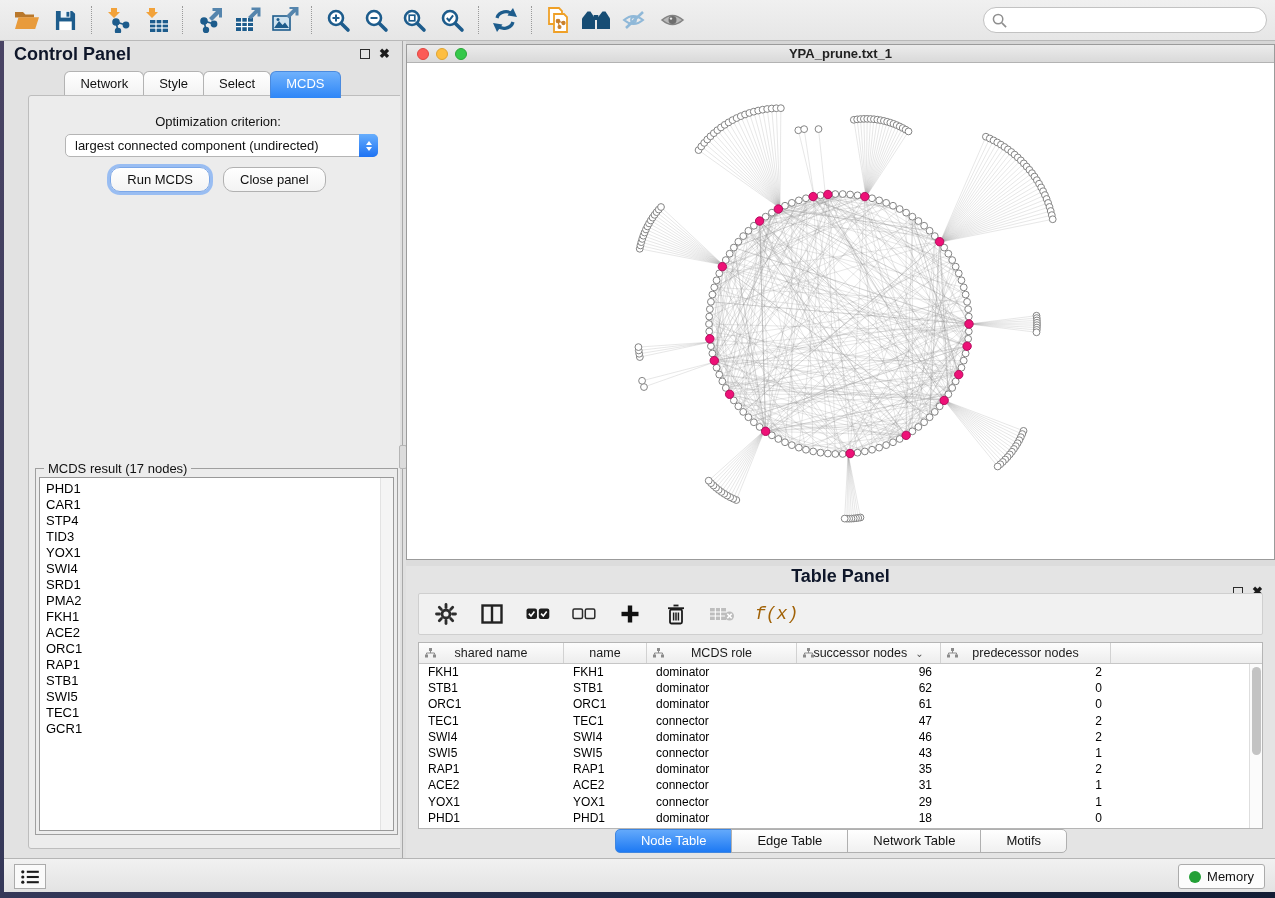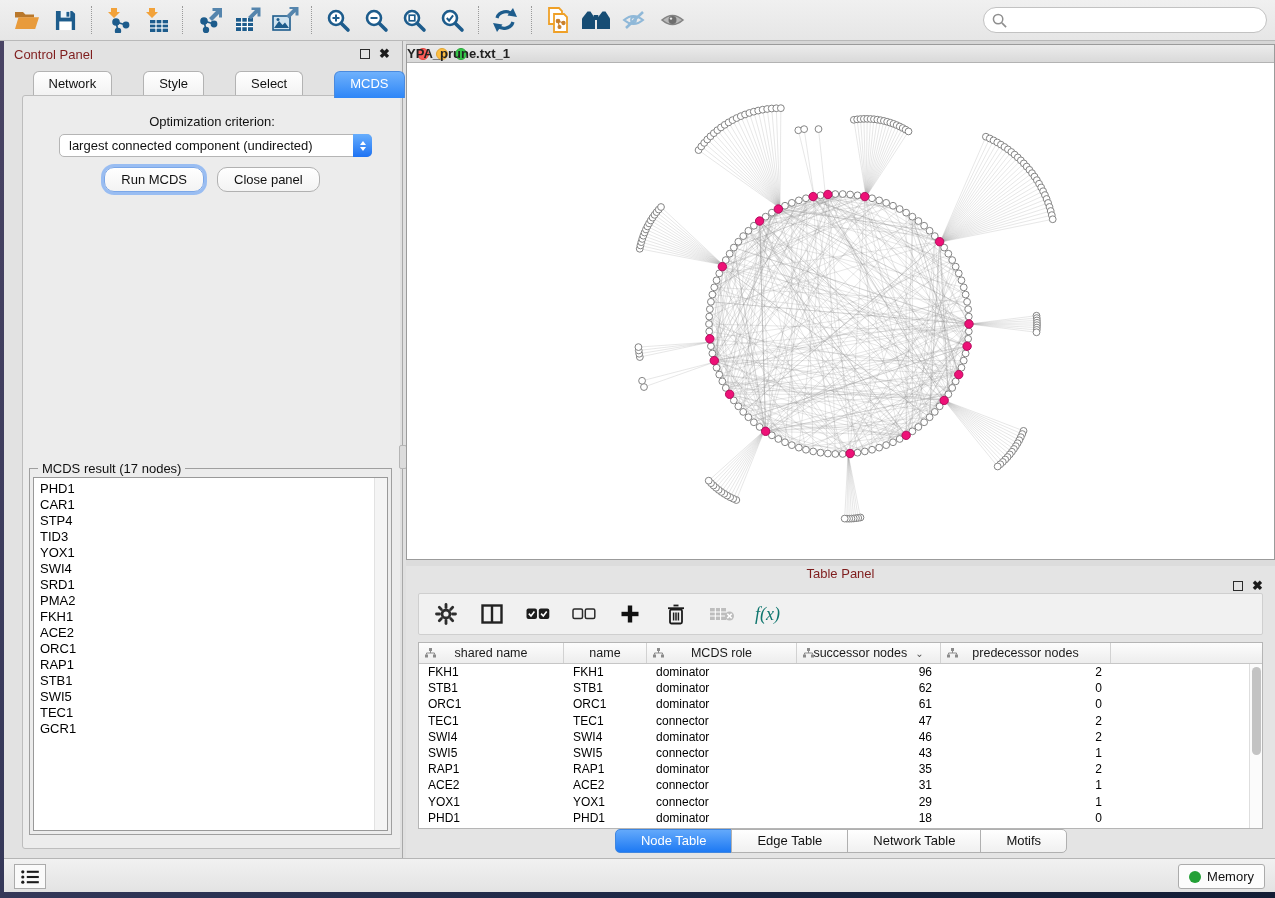--- a/index.html
+++ b/index.html
@@ -16,31 +16,31 @@
     border-radius:13px; display:flex; align-items:center; padding:0 8px; }
   .search-box input { border:none; outline:none; flex:1; font-size:13px; font-family:"Liberation Sans",sans-serif; background:transparent; margin-left:5px; }
 
   
   .main { position:absolute; top:41px; left:4px; right:0; bottom:6px; background:#d6d6d6; }
   .workspace { position:absolute; top:0; left:0; right:0; bottom:34px; }
 
   
   .control-panel { position:absolute; left:0; top:0; width:396px; height:100%; background:#e2e2e2; }
   .panel-header { height:26px; display:flex; align-items:center; padding:0 10px; }
-  .panel-title { font-size:13px; color:#7f1d1d; }
+  .panel-title { font-size:18px; color:#0f172a;font-weight:bold; }
   .panel-header .win-icons { margin-left:auto; display:flex; gap:9px; align-items:center; }
   .float-box { width:10px; height:10px; border:1.6px solid #2b2b2b; display:inline-block; }
   .close-x { font-size:13px; font-weight:bold; color:#1b1b1b; line-height:10px; }
 
   .cp-tabs { position:absolute; top:30px; left:0; width:100%; display:flex; justify-content:center; }
   .cp-tab { font-size:13px; padding:4px 15px 7px; background:linear-gradient(#ffffff,#f1f1f1);
-    border:1px solid #b3b3b3; border-bottom:none; border-radius:6px 6px 0 0; margin-right:-1px; color:#111; position:relative;margin-left:32px; }
+    border:1px solid #b3b3b3; border-bottom:none; border-radius:6px 6px 0 0; margin-right:-1px; color:#111; position:relative; }
   .cp-tab.active { background:linear-gradient(#6fb1fc,#2e86f7); color:#fff; border-color:#4a8ade; z-index:2; }
 
-  .cp-content { position:absolute; top:54px; left:18px; width:380px; bottom:9px;
+  .cp-content { position:absolute; top:54px; left:24px; width:380px; bottom:9px;
     background:#ececec; border:1px solid #bdbdbd; border-radius:3px; }
   .crit-label { position:absolute; top:18px; width:100%; text-align:center; font-size:13px; color:#111; }
   .crit-select { position:absolute; top:38px; left:36px; width:313px; height:23px; background:#fff;
     border:1px solid #b5b5b5; border-radius:5px; display:flex; align-items:center; }
   .crit-select .val { flex:1; font-size:13px; color:#111; padding-left:9px; white-space:nowrap; overflow:hidden; }
   .crit-select .spin { width:19px; height:23px; margin-right:-1px; border-radius:0 5px 5px 0;
     background:linear-gradient(#67aefd,#1d72f3); display:flex; flex-direction:column; align-items:center; justify-content:center; gap:2px; }
   .spin i { width:0; height:0; border-left:3.5px solid transparent; border-right:3.5px solid transparent; display:block; }
   .spin .up { border-bottom:4px solid #fff; }
   .spin .dn { border-top:4px solid #fff; }
@@ -64,30 +64,30 @@
 
   
   .net-frame { position:absolute; left:402px; top:3px; right:0; height:516px; border:1px solid #9b9b9b; background:#fff; }
   .net-titlebar { height:18px; background:linear-gradient(#ececec,#d9d9d9); border-bottom:1px solid #b3b3b3;
     display:flex; align-items:center; position:relative; }
   .traffic { display:flex; gap:7px; margin-left:10px; }
   .traffic span { width:12px; height:12px; border-radius:50%; display:inline-block; }
   .tl-red { background:#fc5b57; border:1px solid #e14640; }
   .tl-yellow { background:#fdbe41; border:1px solid #e0a431; }
   .tl-green { background:#35c84a; border:1px solid #2aa738; }
-  .net-title { position:absolute; left:0; right:0; font-size:13px; font-weight:bold; color:#222; }
+  .net-title { position:absolute; left:0; right:0; text-align:center; font-size:13px; font-weight:bold; color:#222; }
   .net-canvas { position:absolute; top:19px; left:0; right:0; bottom:0; background:#fff; }
 
   
   .table-panel { position:absolute; left:402px; right:0; top:525px; bottom:0; background:#e4e4e4; }
   .tp-header { height:24px; display:flex; align-items:center; padding:0 12px;flex-direction:column; }
   .tp-toolbar { position:absolute; top:27px; left:12px; right:12px; height:42px; background:#f1f1f1;
     border:1px solid #cfcfcf; border-radius:2px; display:flex; align-items:center; gap:20px; padding:0 14px; }
   .tp-tool { display:flex; align-items:center; justify-content:center; width:26px; height:30px; }
-  .fx-label { font-family:Liberation Serif, serif; font-style:italic; font-size:18px; color:#0f766e; }
+  .fx-label { font-family:Liberation Mono, monospace; font-style:italic; font-size:18px; color:#a16207; }
 
   .tbl { position:absolute; top:76px; left:12px; right:12px; height:187px; background:#fff; border:1px solid #b5b5b5; overflow:hidden; }
   .tbl-head { display:grid; height:21px; background:linear-gradient(#fdfdfd,#ededed); border-bottom:1px solid #c6c6c6; }
   .th { display:flex; align-items:center; justify-content:center; gap:6px; border-right:1px solid #d2d2d2; font-size:12.5px; color:#1a1a1a; position:relative; overflow:hidden; }
   .th .tree-ic { position:absolute; left:6px; top:5px; }
   .th .sort-ch { font-size:10px; color:#555; margin-left:2px; }
   .tbl-row { display:grid; height:16.2px; align-items:center; }
   .td { font-size:12px; color:#000; padding:0 9px; white-space:nowrap; overflow:hidden; }
   .td.num { text-align:right; }
   .tbl-vscroll { position:absolute; top:21px; right:0; width:13px; bottom:0; background:#fbfbfb; border-left:1px solid #dedede; }

